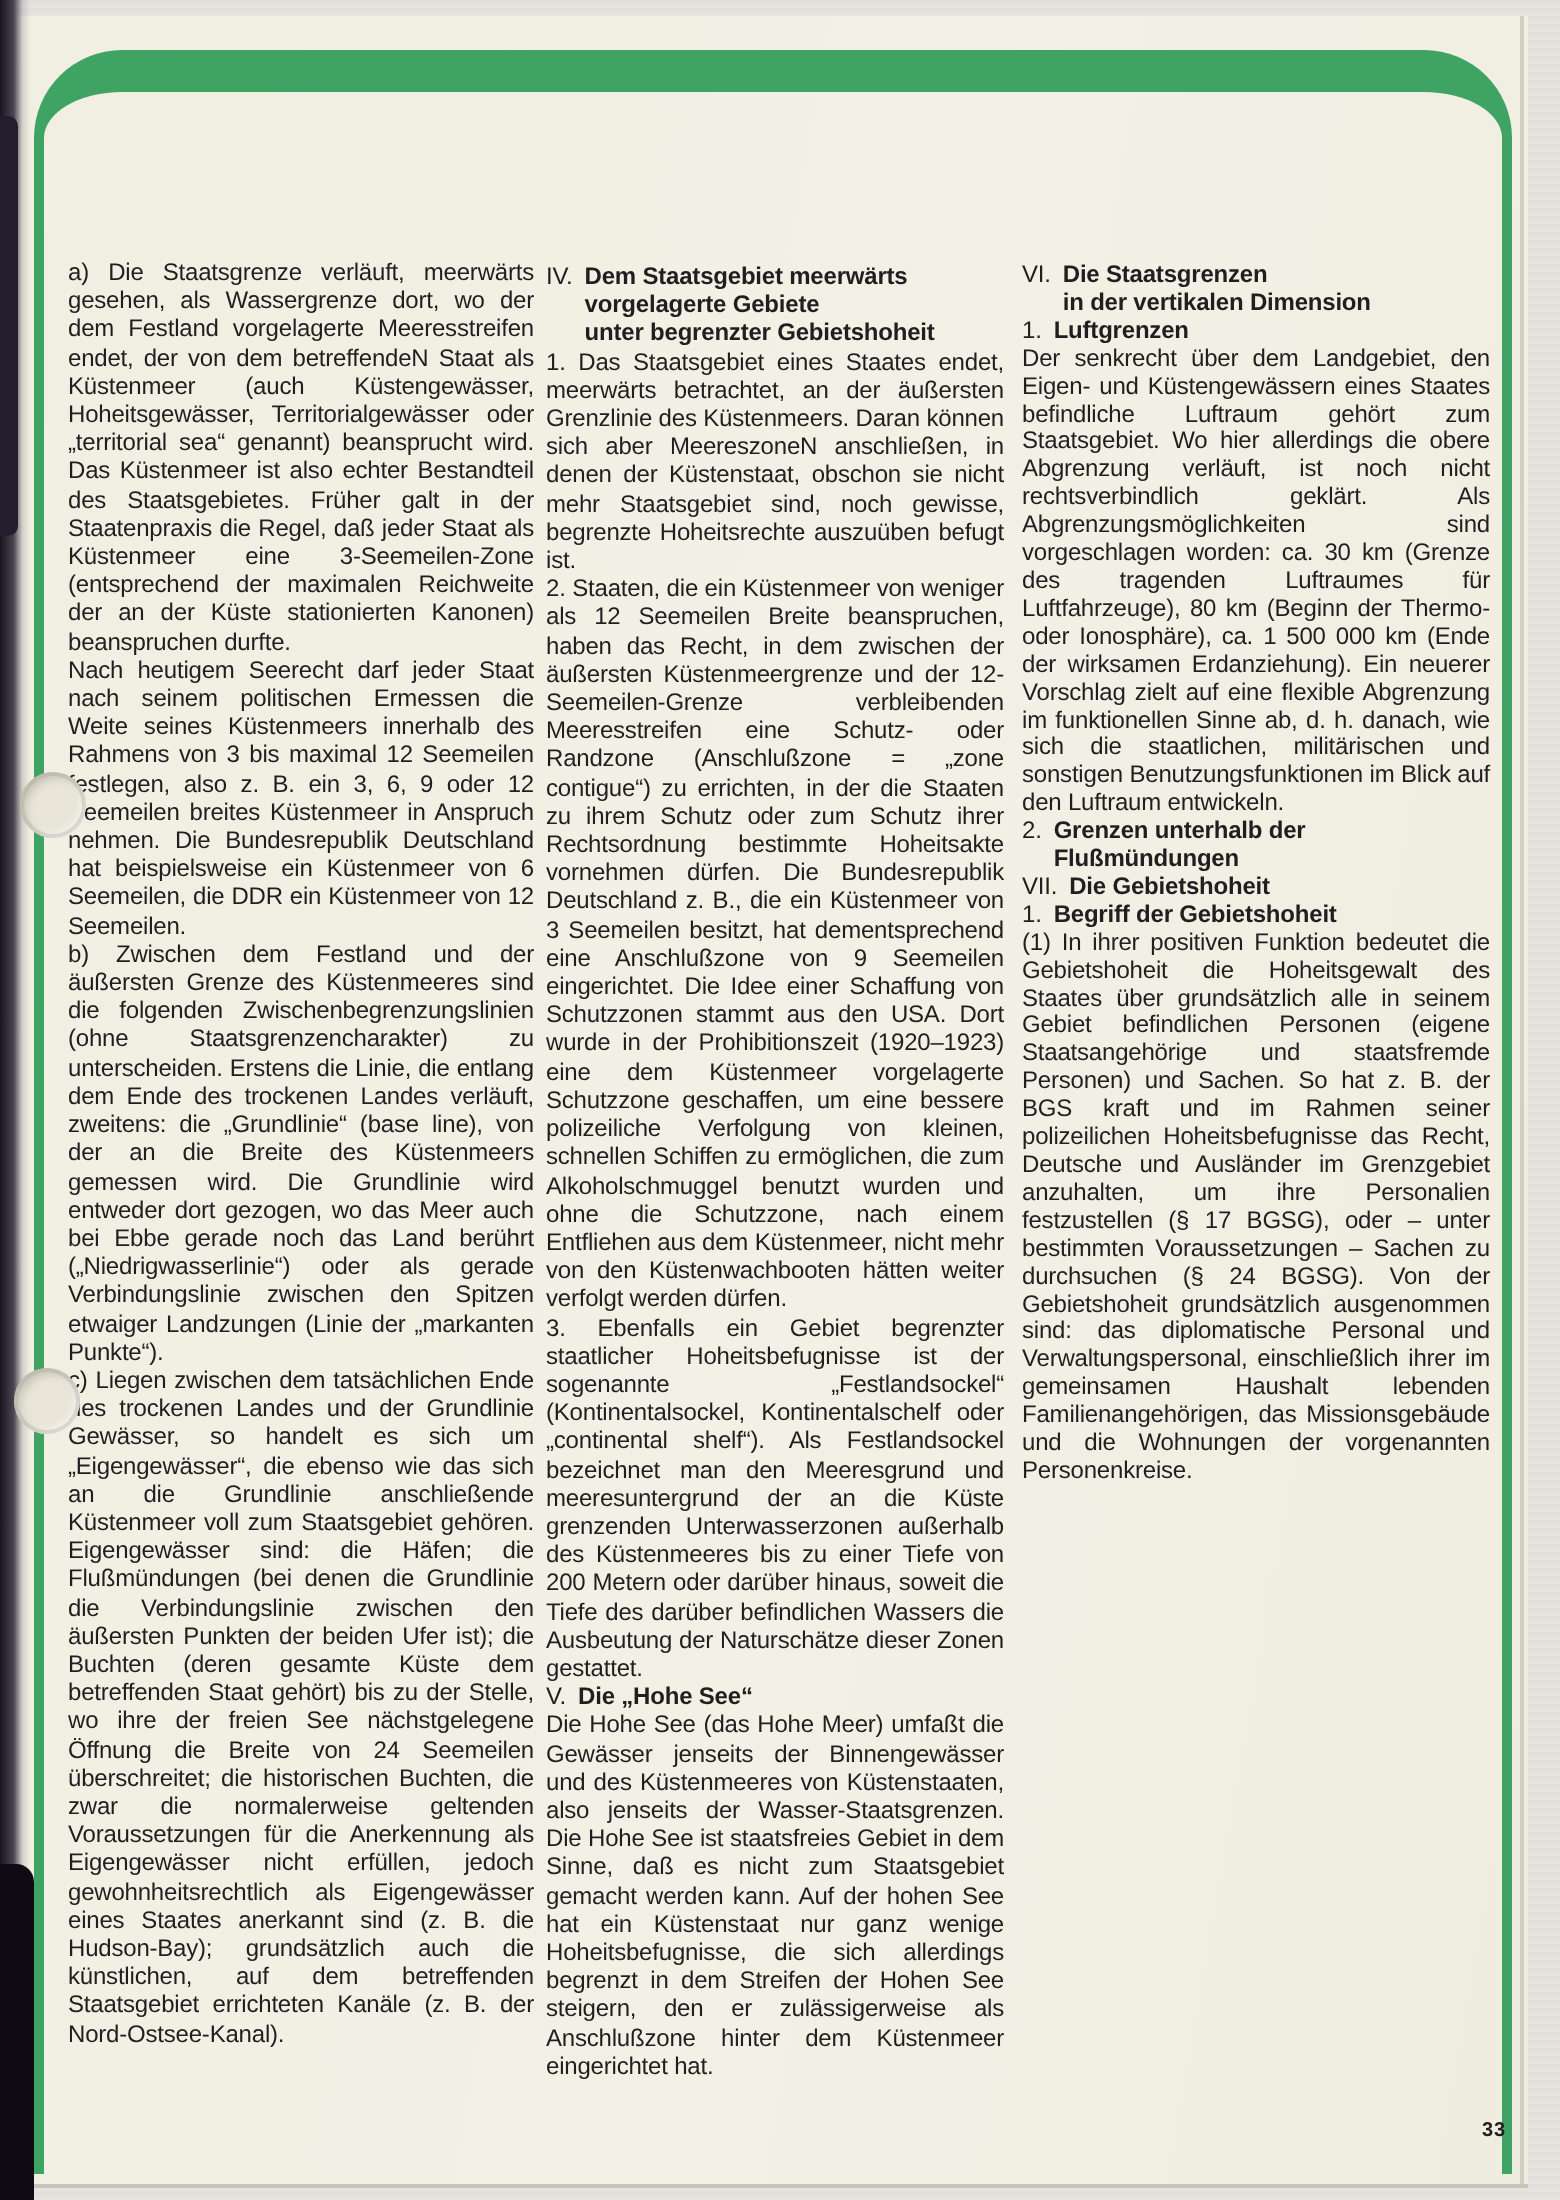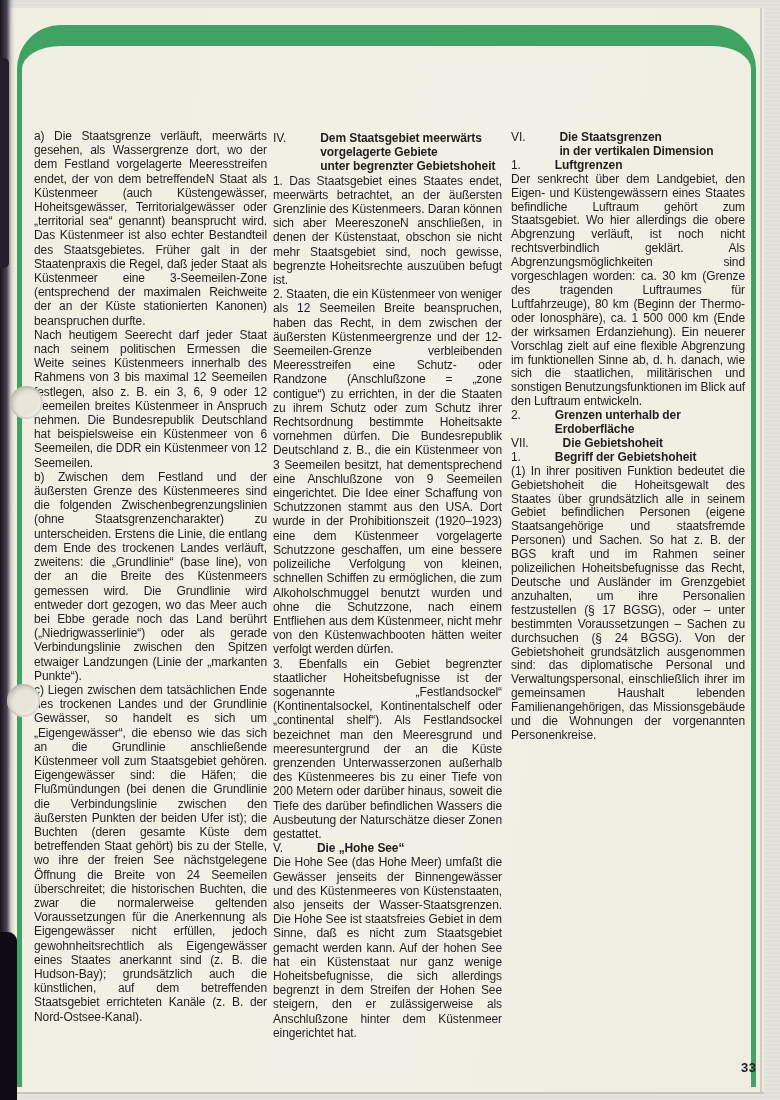--- a/index.html
+++ b/index.html
@@ -36,24 +36,24 @@
     font-size:12px;line-height:14.2px;letter-spacing:-0.1px;}
   #col1{left:34px;top:129px;width:233px;}
   #col2{left:273px;top:131px;width:229px;}
   #col3{left:511px;top:131px;width:234px;line-height:13.9px;font-size:12px;}
   .col p{margin:0;}
   .gap{margin-top:14px;}
   .gap-sm{margin-top:6px;}
   .gap-md{margin-top:12px;}
   .gap-lg{margin-top:19px;}
   .gap-xl{margin-top:27px;}
-  .heading{display:flex;font-weight:bold;text-align:left;margin:0;gap:28px;}
+  .heading{display:flex;font-weight:bold;text-align:left;margin:0;}
   .hnum{font-weight:normal;flex:0 0 auto;padding-right:6px;}
   .hlines{flex:1 1 auto;}
-  .pagenum{position:absolute;left:741px;top:1060px;z-index:6;font-size:13px;font-weight:bold;color:#1f1f1f;letter-spacing:0.5px;}
+  .pagenum{position:absolute;left:741px;top:1060px;z-index:6;font-size:10px;font-weight:bold;color:#1f1f1f;letter-spacing:0.5px;}
 </style>
 </head>
 <body>
 
 <div id="page">
 
   <div class="paper"></div>
   <div class="crease"></div>
   <div class="bottom-edge"></div>
   <div class="gutter"></div>
@@ -103,21 +103,21 @@
       <span class="hnum">1.</span>
       <div class="hlines">
         <div>Luftgrenzen</div>
       </div>
     </div>
     <p class="gap-sm">Der senkrecht über dem Landgebiet, den Eigen- und Küstengewässern eines Staates befindliche Luftraum gehört zum Staatsgebiet. Wo hier allerdings die obere Abgrenzung verläuft, ist noch nicht rechtsverbindlich geklärt. Als Abgrenzungsmöglichkeiten sind vorgeschlagen worden: ca. 30 km (Grenze des tragenden Luftraumes für Luftfahrzeuge), 80 km (Beginn der Thermo- oder Ionosphäre), ca. 1 500 000 km (Ende der wirksamen Erdanziehung). Ein neuerer Vorschlag zielt auf eine flexible Abgrenzung im funktionellen Sinne ab, d. h. danach, wie sich die staatlichen, militärischen und sonstigen Benutzungsfunktionen im Blick auf den Luftraum entwickeln.</p>
     <div class="heading gap-md">
       <span class="hnum">2.</span>
       <div class="hlines">
         <div>Grenzen unterhalb der</div>
-        <div>Erdoberfläche</div>
+        <div>Flußmündungen</div>
       </div>
     </div>
     <div class="heading gap-xl">
       <span class="hnum">VII.</span>
       <div class="hlines">
         <div>Die Gebietshoheit</div>
       </div>
     </div>
     <div class="heading gap-md">
       <span class="hnum">1.</span>

